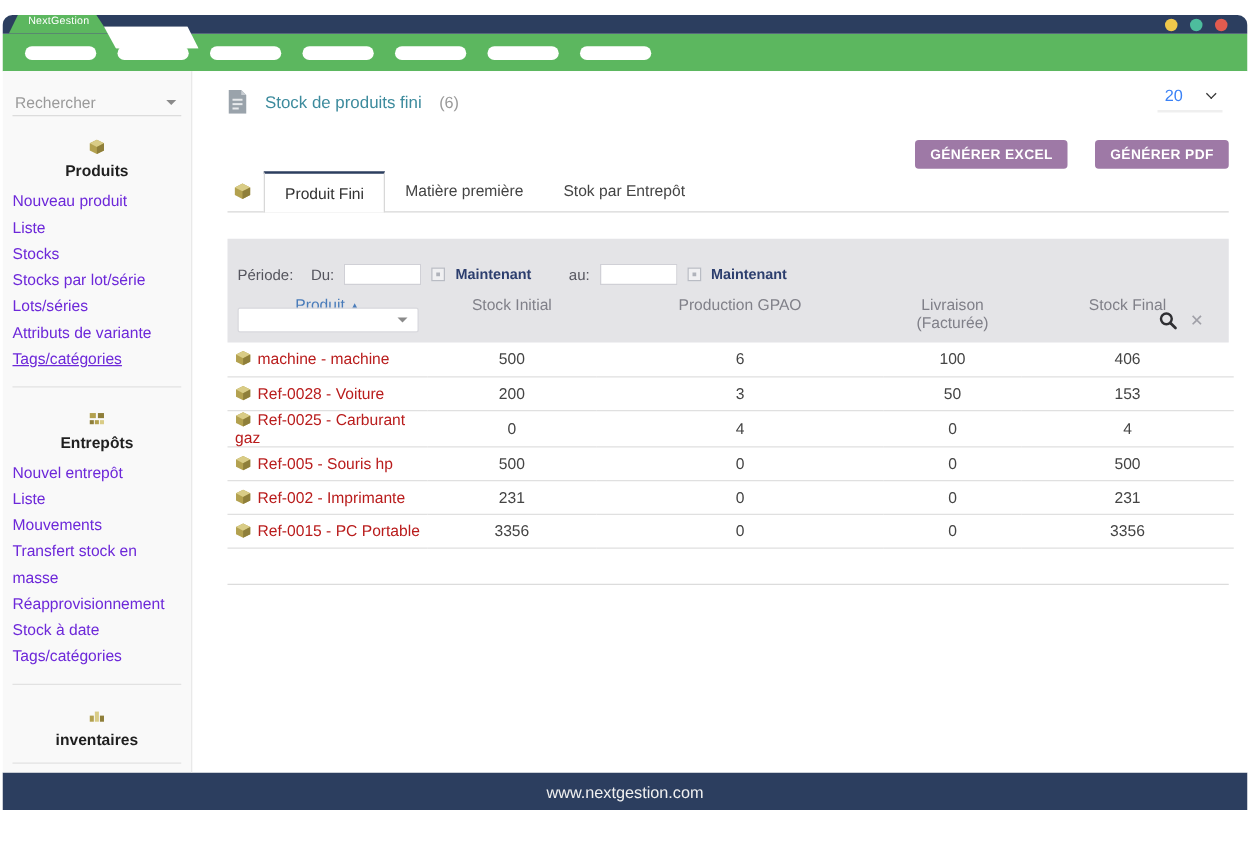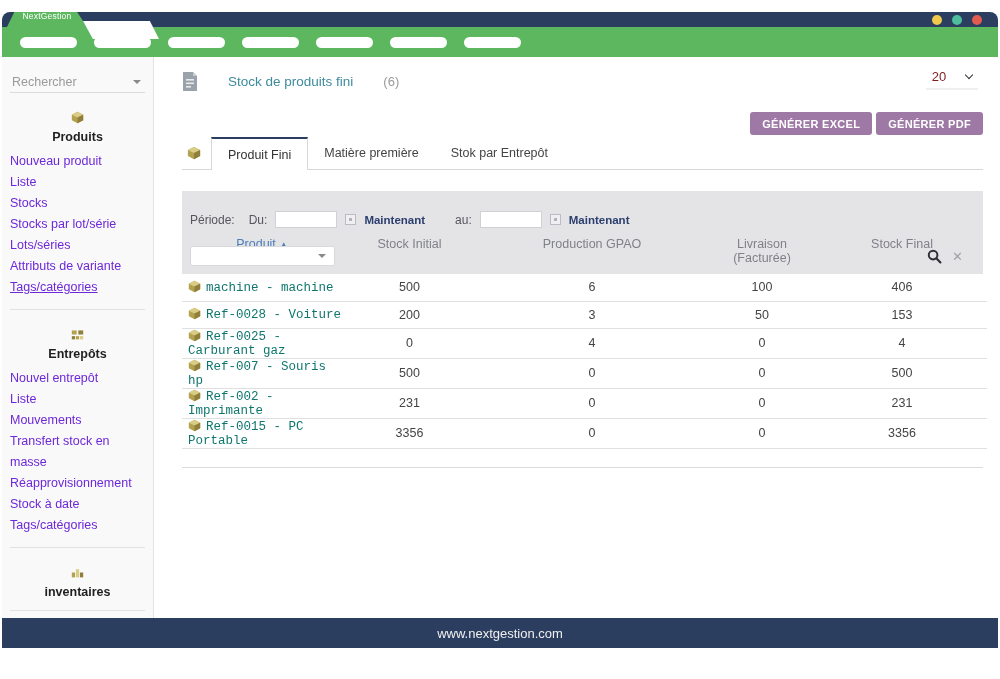--- a/index.html
+++ b/index.html
@@ -33,30 +33,30 @@
   .caret { width:0; height:0; border-left:4px solid transparent; border-right:4px solid transparent; border-top:4px solid #8a8a8a; }
   .sec-title { display:flex; align-items:center; gap:6px; font-size:12.5px; font-weight:bold; color:#1f1f1f; margin:18px 0 7px;flex-direction:column; }
   .side-item { display:block; font-size:12.5px; color:#6d28d9; line-height:21px; text-decoration:none; cursor:pointer; }
   .side-item.underlined { text-decoration:underline; }
   .side-div { border:none; border-top:1px solid #e2e2e2; margin:11px 0 0; }
   .sec-title.noicon { color:#333; }
 
   
   .main { flex:1; position:relative; background:#fff; }
 
-  .page-head { position:absolute; top:15px; left:28px; display:flex; align-items:center; gap:30px; }
+  .page-head { position:absolute; top:15px; left:28px; display:flex; align-items:center; gap:14px; }
   .page-title { font-size:13.5px; color:#3d8b9d; }
   .page-count { font-size:13px; color:#9a9a9a; }
 
   .page-size { position:absolute; top:12px; right:20px; width:52px; text-align:center;
                border-bottom:2px solid #efefef; padding-bottom:4px; cursor:pointer;
-               font-size:13px; color:#7f1d1d; display:flex; align-items:center; justify-content:center; gap:20px; }
+               font-size:13px; color:#3b82f6; display:flex; align-items:center; justify-content:center; gap:20px; }
   .chev { width:6px; height:6px; border-right:1.8px solid #333; border-bottom:1.8px solid #333; transform:rotate(45deg); margin-top:-3px; }
 
-  .actions { position:absolute; top:55px; right:15px; display:flex; gap:4px; }
+  .actions { position:absolute; top:55px; right:15px; display:flex; gap:22px; }
   .btn-purple { background:#9e79a6; color:#fff; border:none; border-radius:3px; height:23px; padding:0 12px;
                 font-size:11px; font-weight:bold; letter-spacing:.3px; font-family:inherit; cursor:pointer; }
 
   .tabbar { position:absolute; top:80px; left:28px; right:15px; height:33px; border-bottom:1px solid #d8d8d8;
             display:flex; align-items:flex-end; }
   .tab-icon { align-self:center; margin:0 10px 0 5px; display:flex; }
   .tab { height:33px; display:flex; align-items:center; padding:0 16px; font-size:12.5px; color:#444; cursor:pointer; }
   .tab.active { background:#fff; border:1px solid #d8d8d8; border-top:2px solid #2c3e5f; border-bottom:none;
                 margin-bottom:-1px; color:#333; }
 
@@ -74,21 +74,21 @@
   .sort-arrow { font-size:8px; color:#4a7cba; margin-left:4px; vertical-align:1px; }
   .filter-row { position:absolute; left:8px; right:12px; bottom:8px; height:20px; }
   .filter-select { position:absolute; left:0; top:0; width:145px; height:20px; background:#fff; border:1px solid #d8d8dd;
                    border-radius:2px; display:flex; align-items:center; justify-content:flex-end; padding-right:8px; cursor:pointer; }
   .filter-icons { position:absolute; right:8px; top:0; height:20px; display:flex; align-items:center; gap:10px; }
   .x-icon { font-size:13px; color:#a0a0a8; font-weight:bold; cursor:pointer; line-height:1; }
 
   
   .stock-table { position:absolute; top:217px; left:28px; right:15px; border-collapse:collapse; width:805px; table-layout:fixed; }
   .stock-table td { height:27px; border-bottom:1px solid #e0e0e0; font-size:12.5px; color:#444; text-align:center; padding:0; }
-  .stock-table td.prod { text-align:left; padding-left:6px; color:#0f766e;font-family:Liberation Mono, monospace; }
+  .stock-table td.prod { text-align:left; padding-left:6px; color:#b91c1c; }
   .stock-table td.prod .pkg { margin-right:5px; vertical-align:-2px; }
 
   .endrule { position:absolute; top:410px; left:28px; right:15px; border:none; border-top:1px solid #dcdcdc; }
 
   
   .footer { height:30px; background:#2c3e5f; display:flex; align-items:center; justify-content:center;
             color:#f0f0f0; font-size:13px; }
 </style>
 </head>
 <body>
@@ -293,21 +293,21 @@
                   <use href="#pkg-g"></use>
                 </svg><span>Ref-0025 - Carburant gaz</span></td>
             <td>0</td>
             <td>4</td>
             <td>0</td>
             <td>4</td>
           </tr>
           <tr>
             <td class="prod"><svg class="pkg" width="13" height="13" viewBox="0 0 16 16">
                   <use href="#pkg-g"></use>
-                </svg><span>Ref-007 - Souris hp</span></td>
+                </svg><span>Ref-005 - Souris hp</span></td>
             <td>500</td>
             <td>0</td>
             <td>0</td>
             <td>500</td>
           </tr>
           <tr>
             <td class="prod"><svg class="pkg" width="13" height="13" viewBox="0 0 16 16">
                   <use href="#pkg-g"></use>
                 </svg><span>Ref-002 - Imprimante</span></td>
             <td>231</td>

